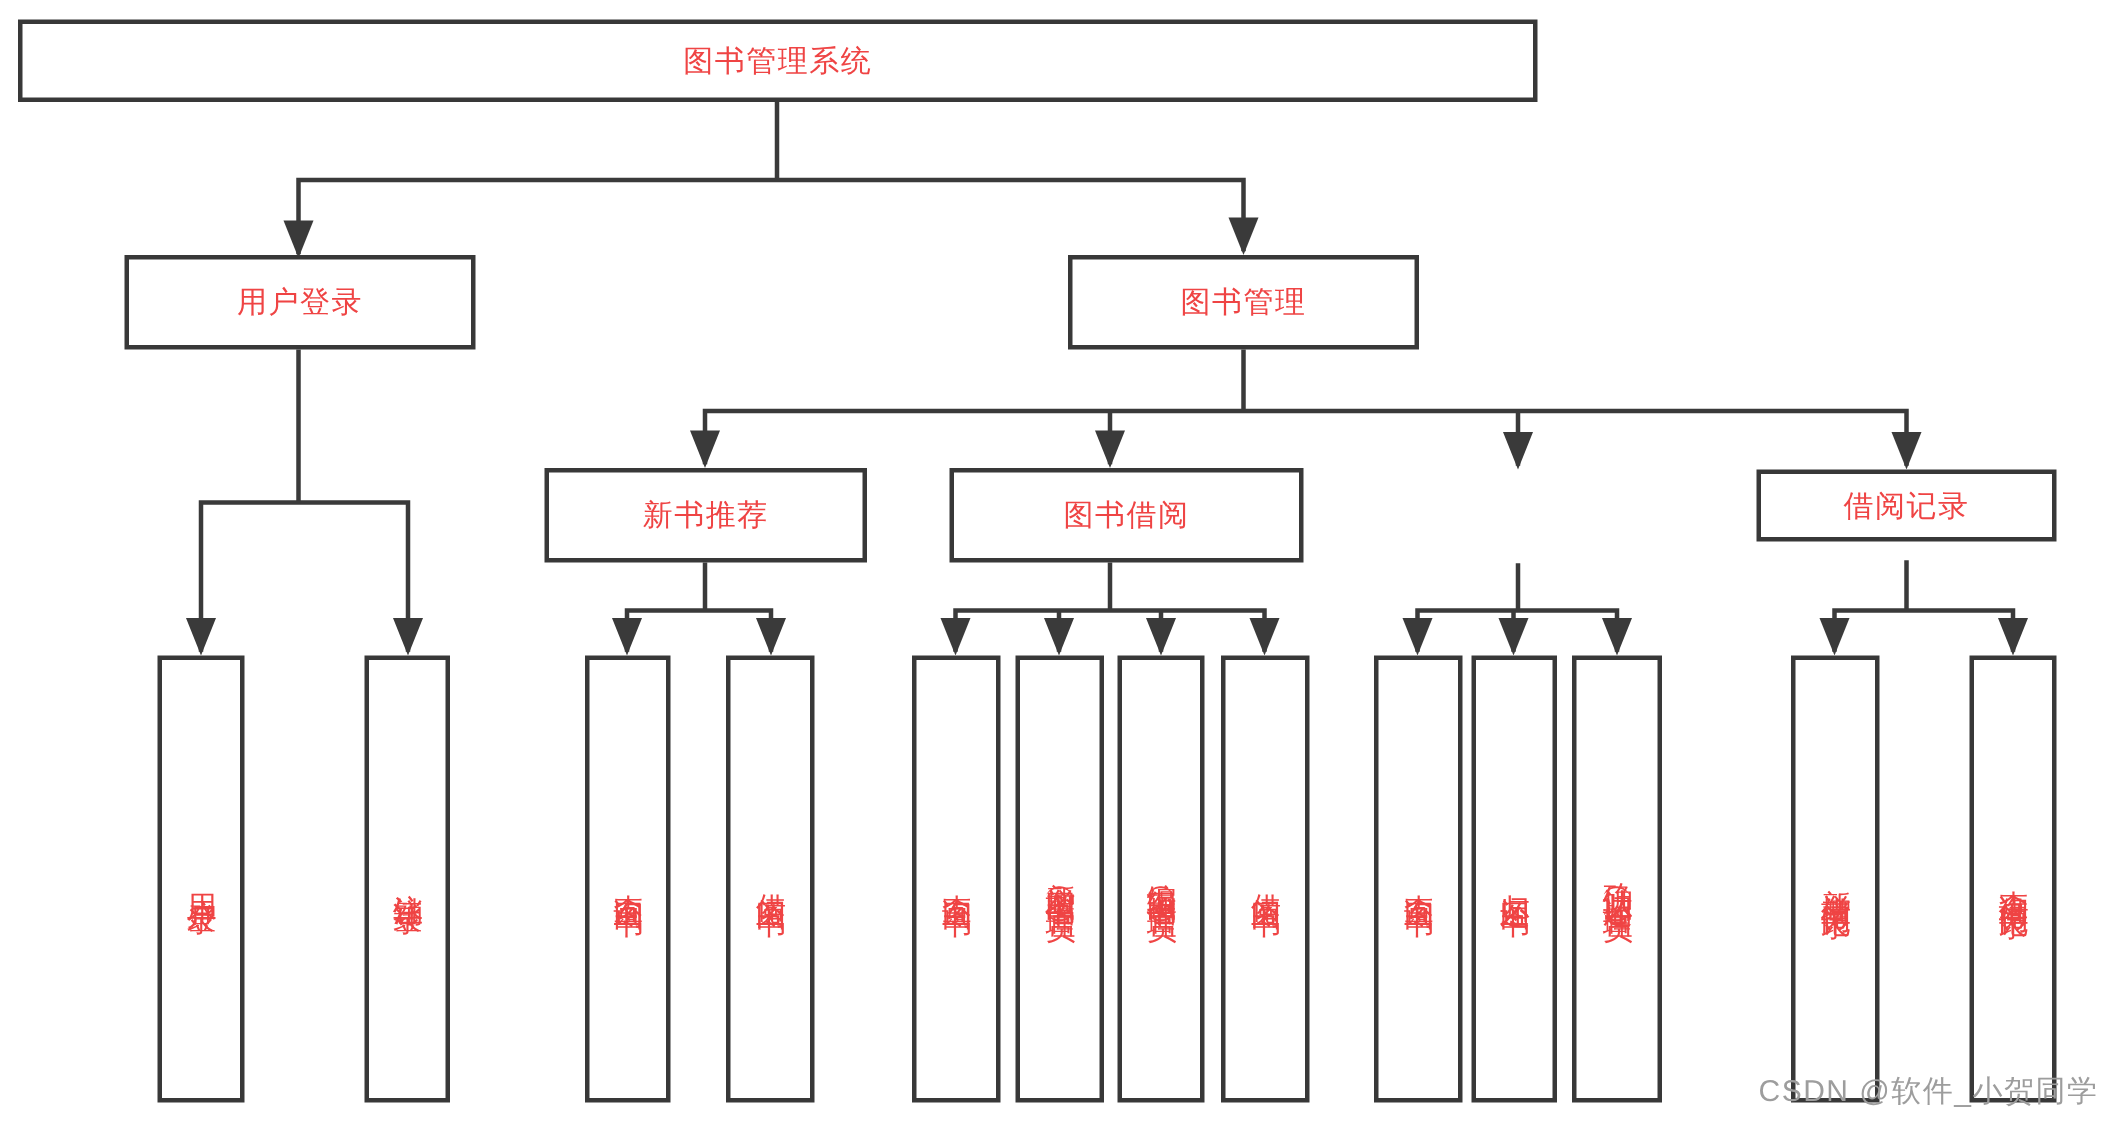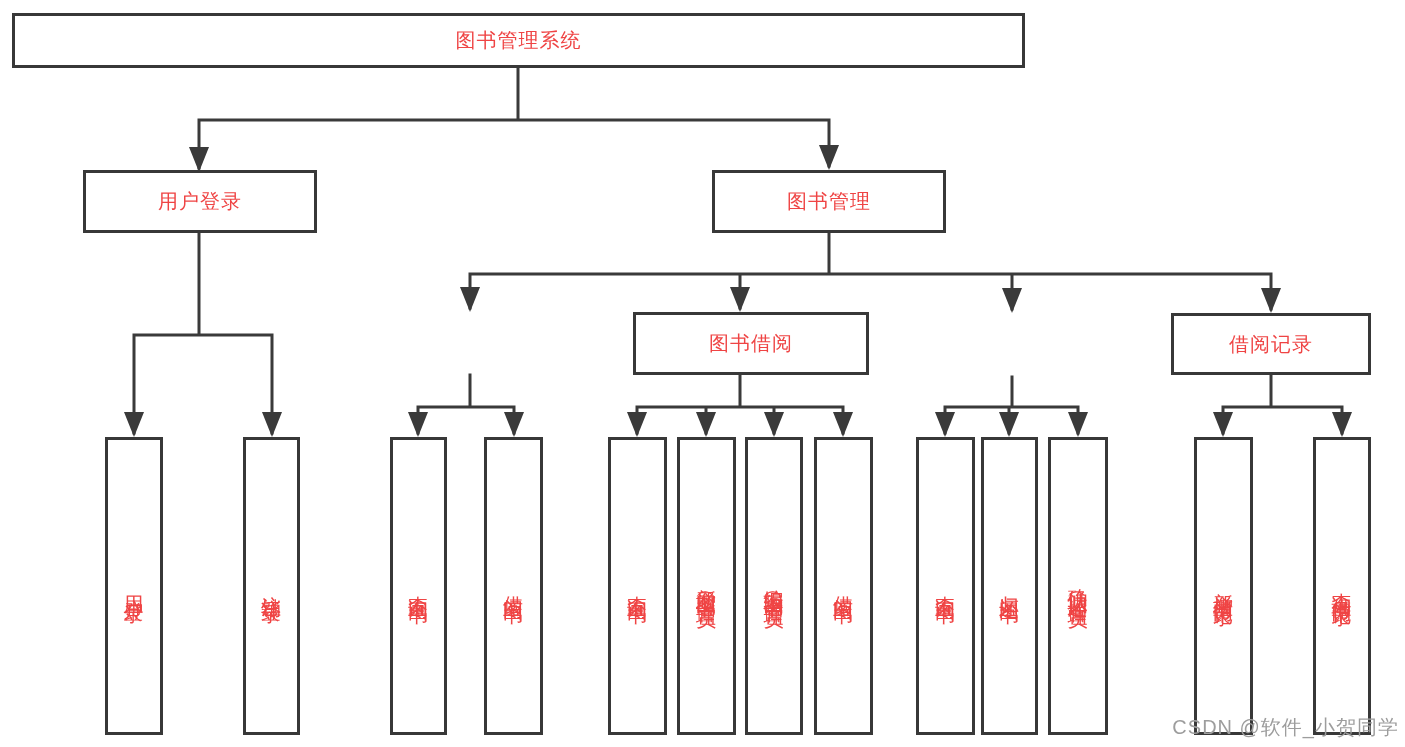--- a/index.html
+++ b/index.html
@@ -93,24 +93,27 @@
     <span class="label">图书管理系统</span>
   </div>
 
   <div class="node h" style="left:83px; top:170px; width:234px; height:63px">
     <span class="label">用户登录</span>
   </div>
   <div class="node h" style="left:712px; top:170px; width:234px; height:63px">
     <span class="label">图书管理</span>
   </div>
 
+  <div class="node h" style="left:363px; top:312px; width:215px; height:63px">
+    <span class="label">新书推荐</span>
+  </div>
   <div class="node h" style="left:633px; top:312px; width:236px; height:63px">
     <span class="label">图书借阅</span>
   </div>
-  <div class="node h" style="left:1171px; top:313px; width:200px; height:62px">
+  <div class="node h" style="left:1171px; top:313px; width:200px; height:48px">
     <span class="label">借阅记录</span>
   </div>
 
   <div class="node v" style="left:105px; top:437px; width:58px; height:298px">
     <span class="label">用户登录</span>
   </div>
   <div class="node v" style="left:243px; top:437px; width:57px; height:298px">
     <span class="label">注销登录</span>
   </div>
 

